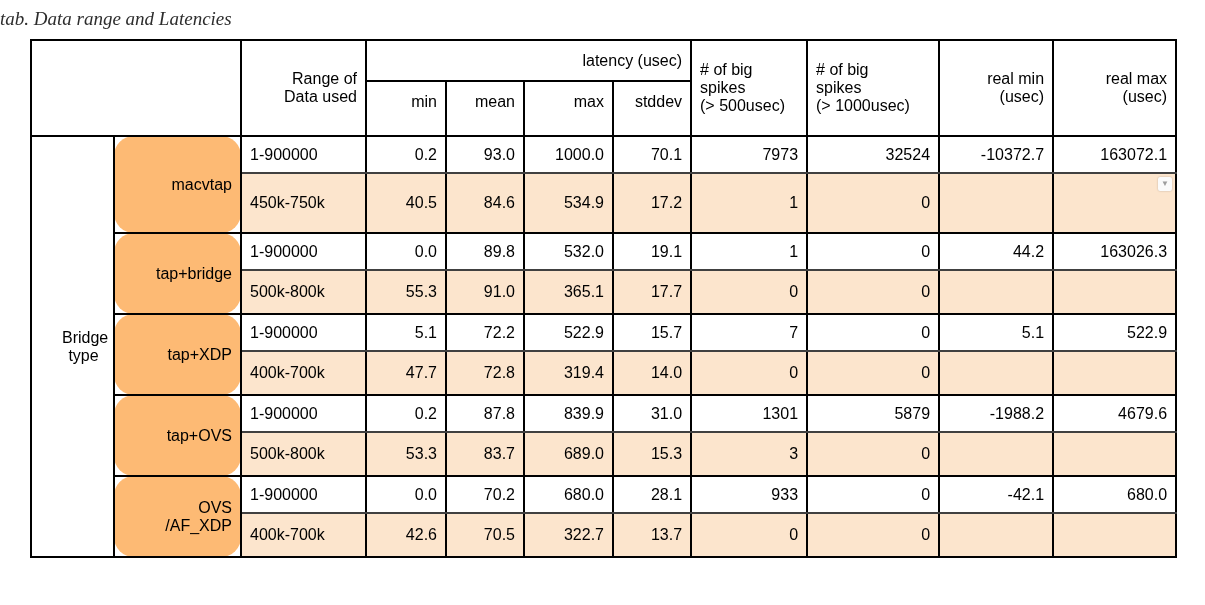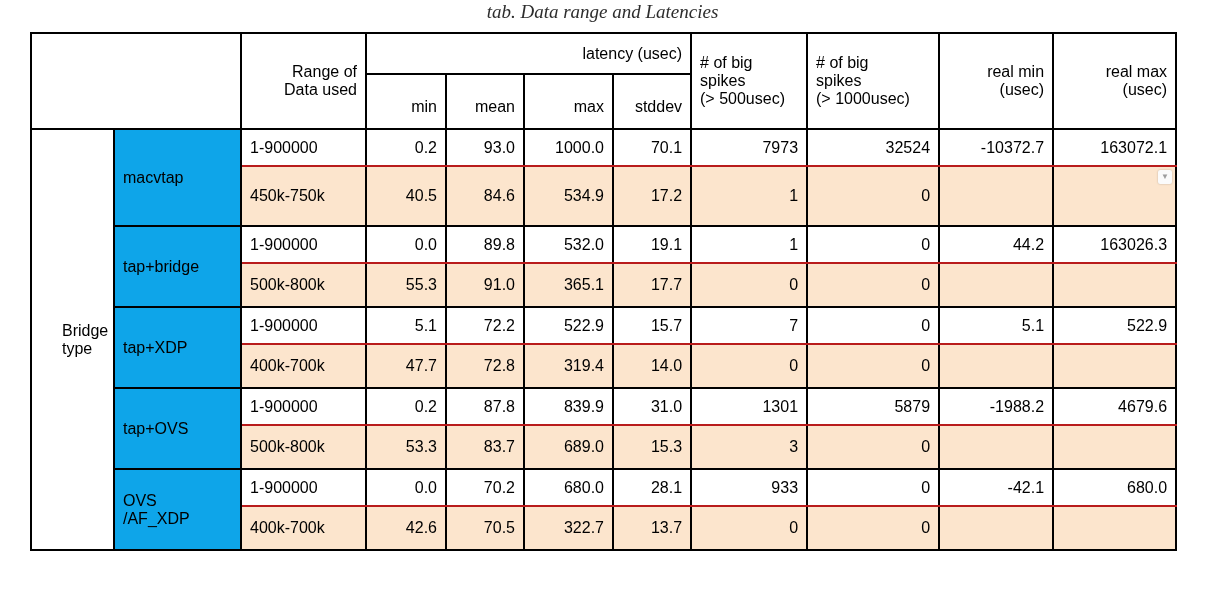--- a/index.html
+++ b/index.html
@@ -1,25 +1,25 @@
 <!DOCTYPE html>
 <html><head>
 <meta charset="utf-8">
 <style>
   * { margin: 0; padding: 0; box-sizing: border-box; }
   html, body { width: 1205px; height: 605px; background: #ffffff; overflow: hidden; }
   body { font-family: "Liberation Sans", sans-serif; color: #000; }
 
   .caption {
-    text-align: center;
+    text-align: left;
     font-family: "Liberation Serif", "DejaVu Serif", serif;
     font-style: italic;
     font-size: 19px;
     color: #2d2d2d;
-    margin-top: 1px;
+    margin-top: 8px;
     margin-bottom: 9px;
   }
 
   table {
     border-collapse: collapse;
     table-layout: fixed;
     width: 1145px;
     margin-left: 30px;
   }
   th, td {
@@ -31,30 +31,30 @@
     white-space: pre-line;
     vertical-align: middle;
   }
 
   
   tr.h1 { height: 41px; }
   tr.h2 { height: 55px; }
   th { text-align: right; }
   th.corner { }
   th.left { text-align: left; border-radius: 25px; }
-  th.sub { vertical-align: bottom; padding-bottom: 12px; }
+  th.sub { vertical-align: bottom; padding-bottom: 24px; }
 
   
   tr.full { height: 37px; }
   tr.hl   { height: 44px; }
   tr.hl td { background: #fce5cd; border-top: 2px solid #d9d9d9; }
-  td.gb { border-bottom: 2px solid #b91c1c; } 
-
-  td.rowhead { text-align: left; vertical-align: middle; background: #fff; padding-left: 30px; }
-  td.name    { text-align: left; vertical-align: middle; background: #0ea5e9; }
+  td.gb { border-bottom: 2px solid #404040; } 
+
+  td.rowhead { text-align: center; vertical-align: middle; background: #fff; padding-left: 30px; }
+  td.name    { text-align: right; vertical-align: middle; background: #fdba74; border-radius: 20px; }
   td.range   { text-align: left; }
   td.num     { text-align: right; }
   td.rel     { position: relative; }
 
   .dd-box {
     position: absolute;
     top: 3px; right: 3px;
     width: 14px; height: 14px;
     background: #fbfbfb;
     border-radius: 2px;

